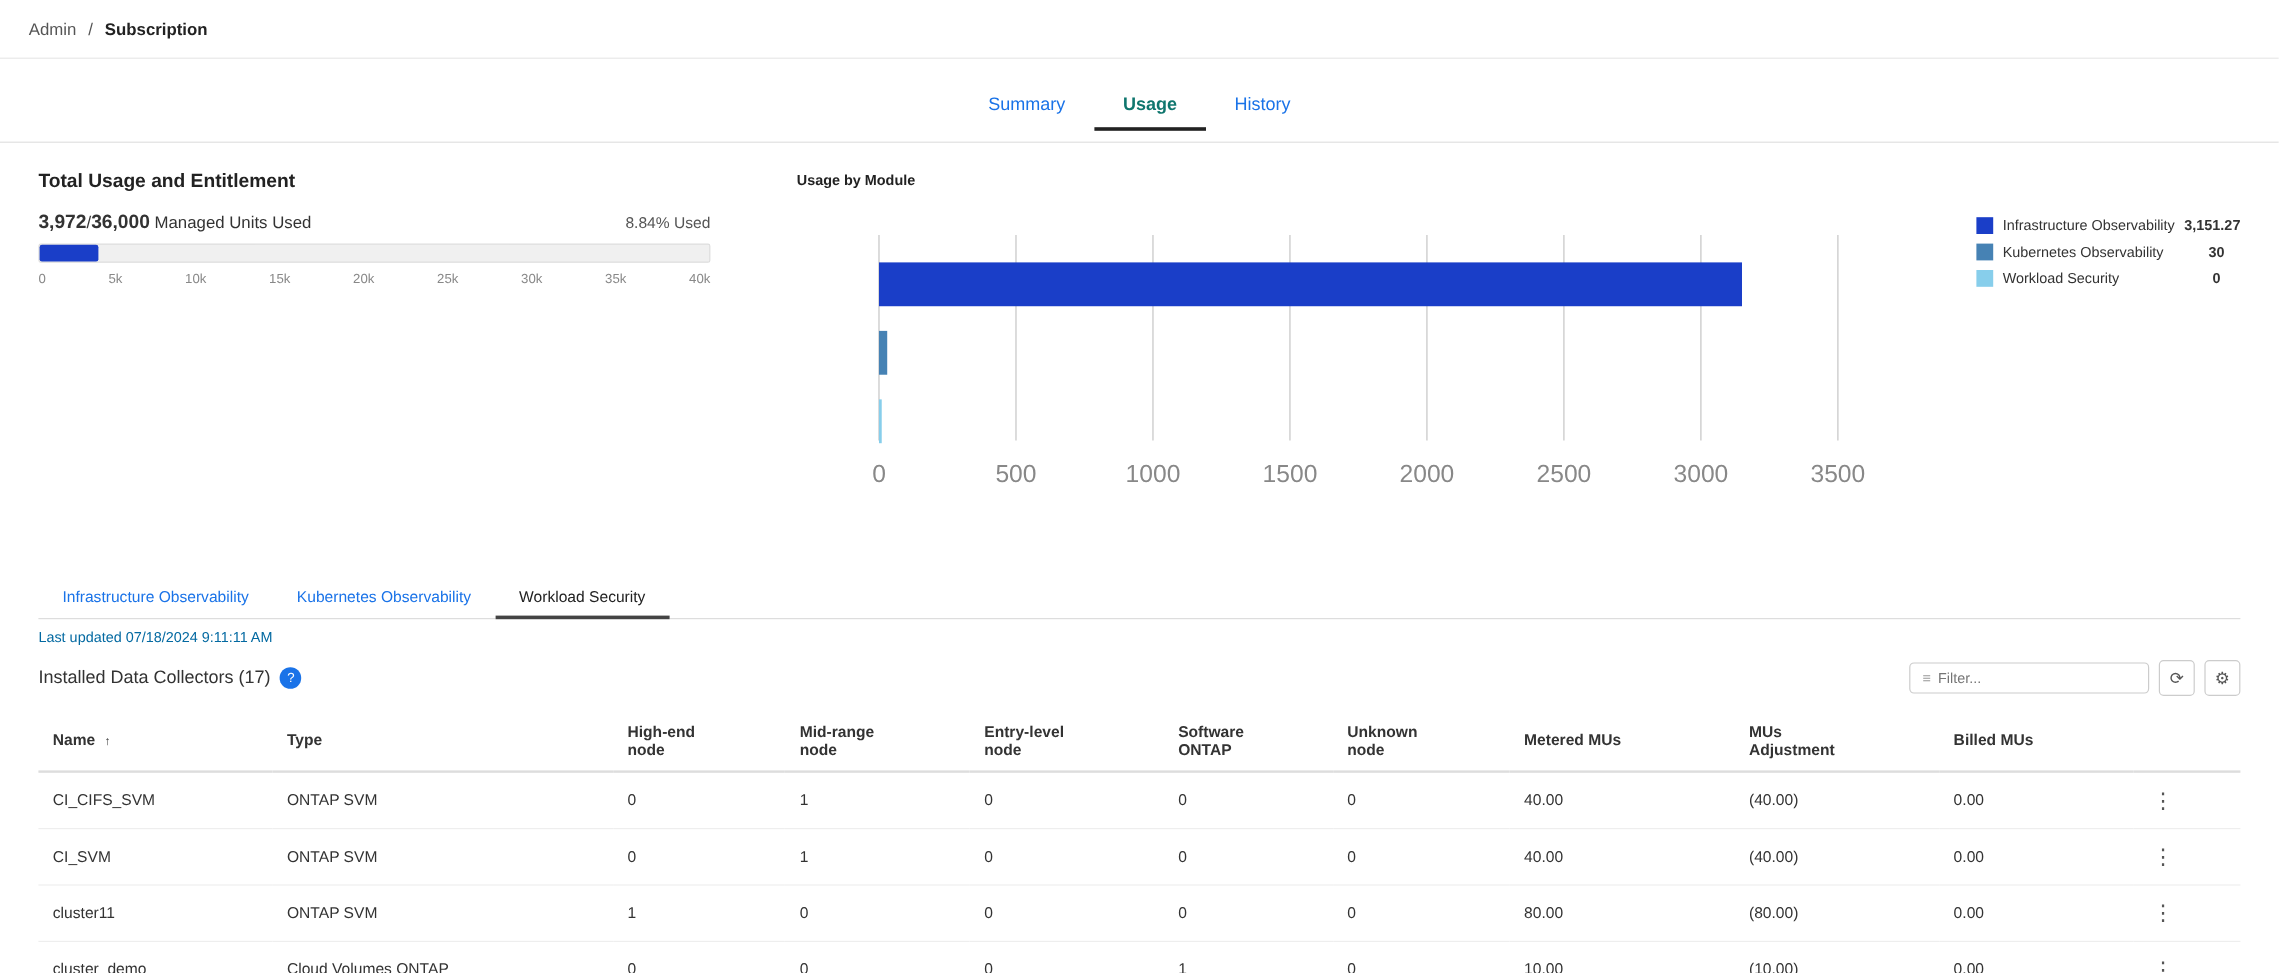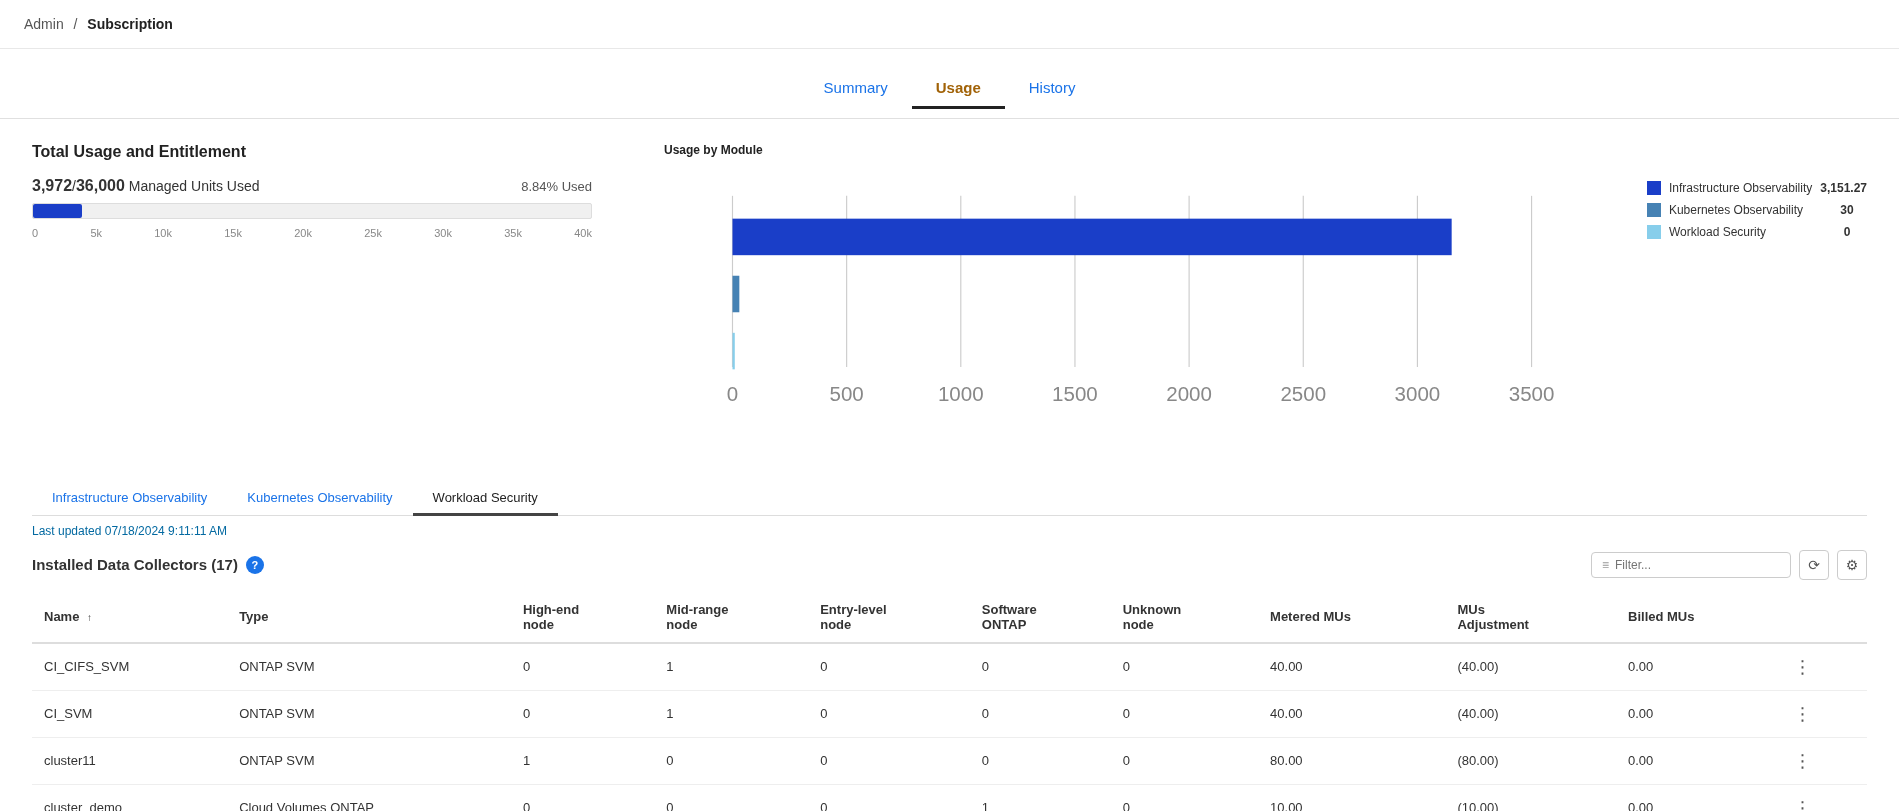--- a/index.html
+++ b/index.html
@@ -5,21 +5,21 @@
     * { box-sizing: border-box; margin: 0; padding: 0; }
     body { font-family: -apple-system, BlinkMacSystemFont, 'Segoe UI', Arial, sans-serif; font-size: 13px; color: #333; background: #fff; }
     
     .breadcrumb { padding: 16px 24px; font-size: 14px; color: #555; border-bottom: 1px solid #e8e8e8; }
     .breadcrumb a { color: #555; text-decoration: none; margin-top: 43px; }
     .breadcrumb .sep { margin: 0 6px; }
     .breadcrumb .current { font-weight: 600; color: #222; }
     
     .tabs-top { display: flex; justify-content: center; padding: 20px 0 10px; border-bottom: 1px solid #e0e0e0; }
     .tabs-top .tab { padding: 10px 24px; font-size: 15px; cursor: pointer; color: #1a73e8; text-decoration: none; border-bottom: 3px solid transparent; margin-bottom: -1px; }
-    .tabs-top .tab.active { color: #a16207; font-weight: 600; border-bottom: 3px solid #222; }
+    .tabs-top .tab.active { color: #0f766e; font-weight: 600; border-bottom: 3px solid #222; }
     
     .content { padding: 24px 32px; }
     
     .top-section { display: flex; gap: 72px; margin-bottom: 32px; }
     
     .left-panel { flex: 0 0 560px; }
     .left-panel h2 { font-size: 16px; font-weight: 600; margin-bottom: 16px; color: #222; }
     
     .usage-header { display: flex; justify-content: space-between; align-items: baseline; margin-bottom: 8px; }
     .usage-numbers { font-size: 14px; }
@@ -44,21 +44,21 @@
     .legend-label { flex: 1; }
     .legend-value { font-weight: 600; min-width: 40px; text-align: center; }
     
     .module-tabs { display: flex; border-bottom: 1px solid #ddd; margin-bottom: 8px; }
     .module-tab { padding: 8px 20px; cursor: pointer; color: #1a73e8; font-size: 13px; border-bottom: 3px solid transparent; margin-bottom: -1px; white-space: nowrap; }
     .module-tab.active { color: #222; font-weight: 500; border-bottom: 3px solid #444; background: #fff; }
     
     .last-updated { text-align: left; font-size: 12px; color: #0369a1; margin: 8px 0 12px; }
     
     .table-header-row { display: flex; justify-content: space-between; align-items: center; margin-bottom: 12px; }
-    .table-title { font-size: 15px; font-weight: 700; display: flex; align-items: center; gap: 8px; }
+    .table-title { font-size: 15px; font-weight: 400; display: flex; align-items: center; gap: 8px; }
     .help-icon { display: inline-flex; align-items: center; justify-content: center; width: 18px; height: 18px; border-radius: 50%; background: #1a73e8; color: #fff; font-size: 11px; cursor: pointer; }
     
     .table-controls { display: flex; gap: 8px; align-items: center; }
     .filter-input { border: 1px solid #ccc; border-radius: 4px; padding: 5px 10px; font-size: 13px; width: 200px; color: #999; display: flex; align-items: center; gap: 6px; }
     .icon-btn { width: 30px; height: 30px; border: 1px solid #ccc; border-radius: 4px; display: flex; align-items: center; justify-content: center; cursor: pointer; background: #fff; font-size: 14px; color: #555; }
     
     table { width: 100%; border-collapse: collapse; font-size: 13px; }
     thead tr { border-bottom: 2px solid #ddd; }
     th { padding: 10px 12px; text-align: left; font-weight: 600; color: #333; white-space: nowrap; }
     td { padding: 12px 12px; border-bottom: 1px solid #eee; color: #333; }

